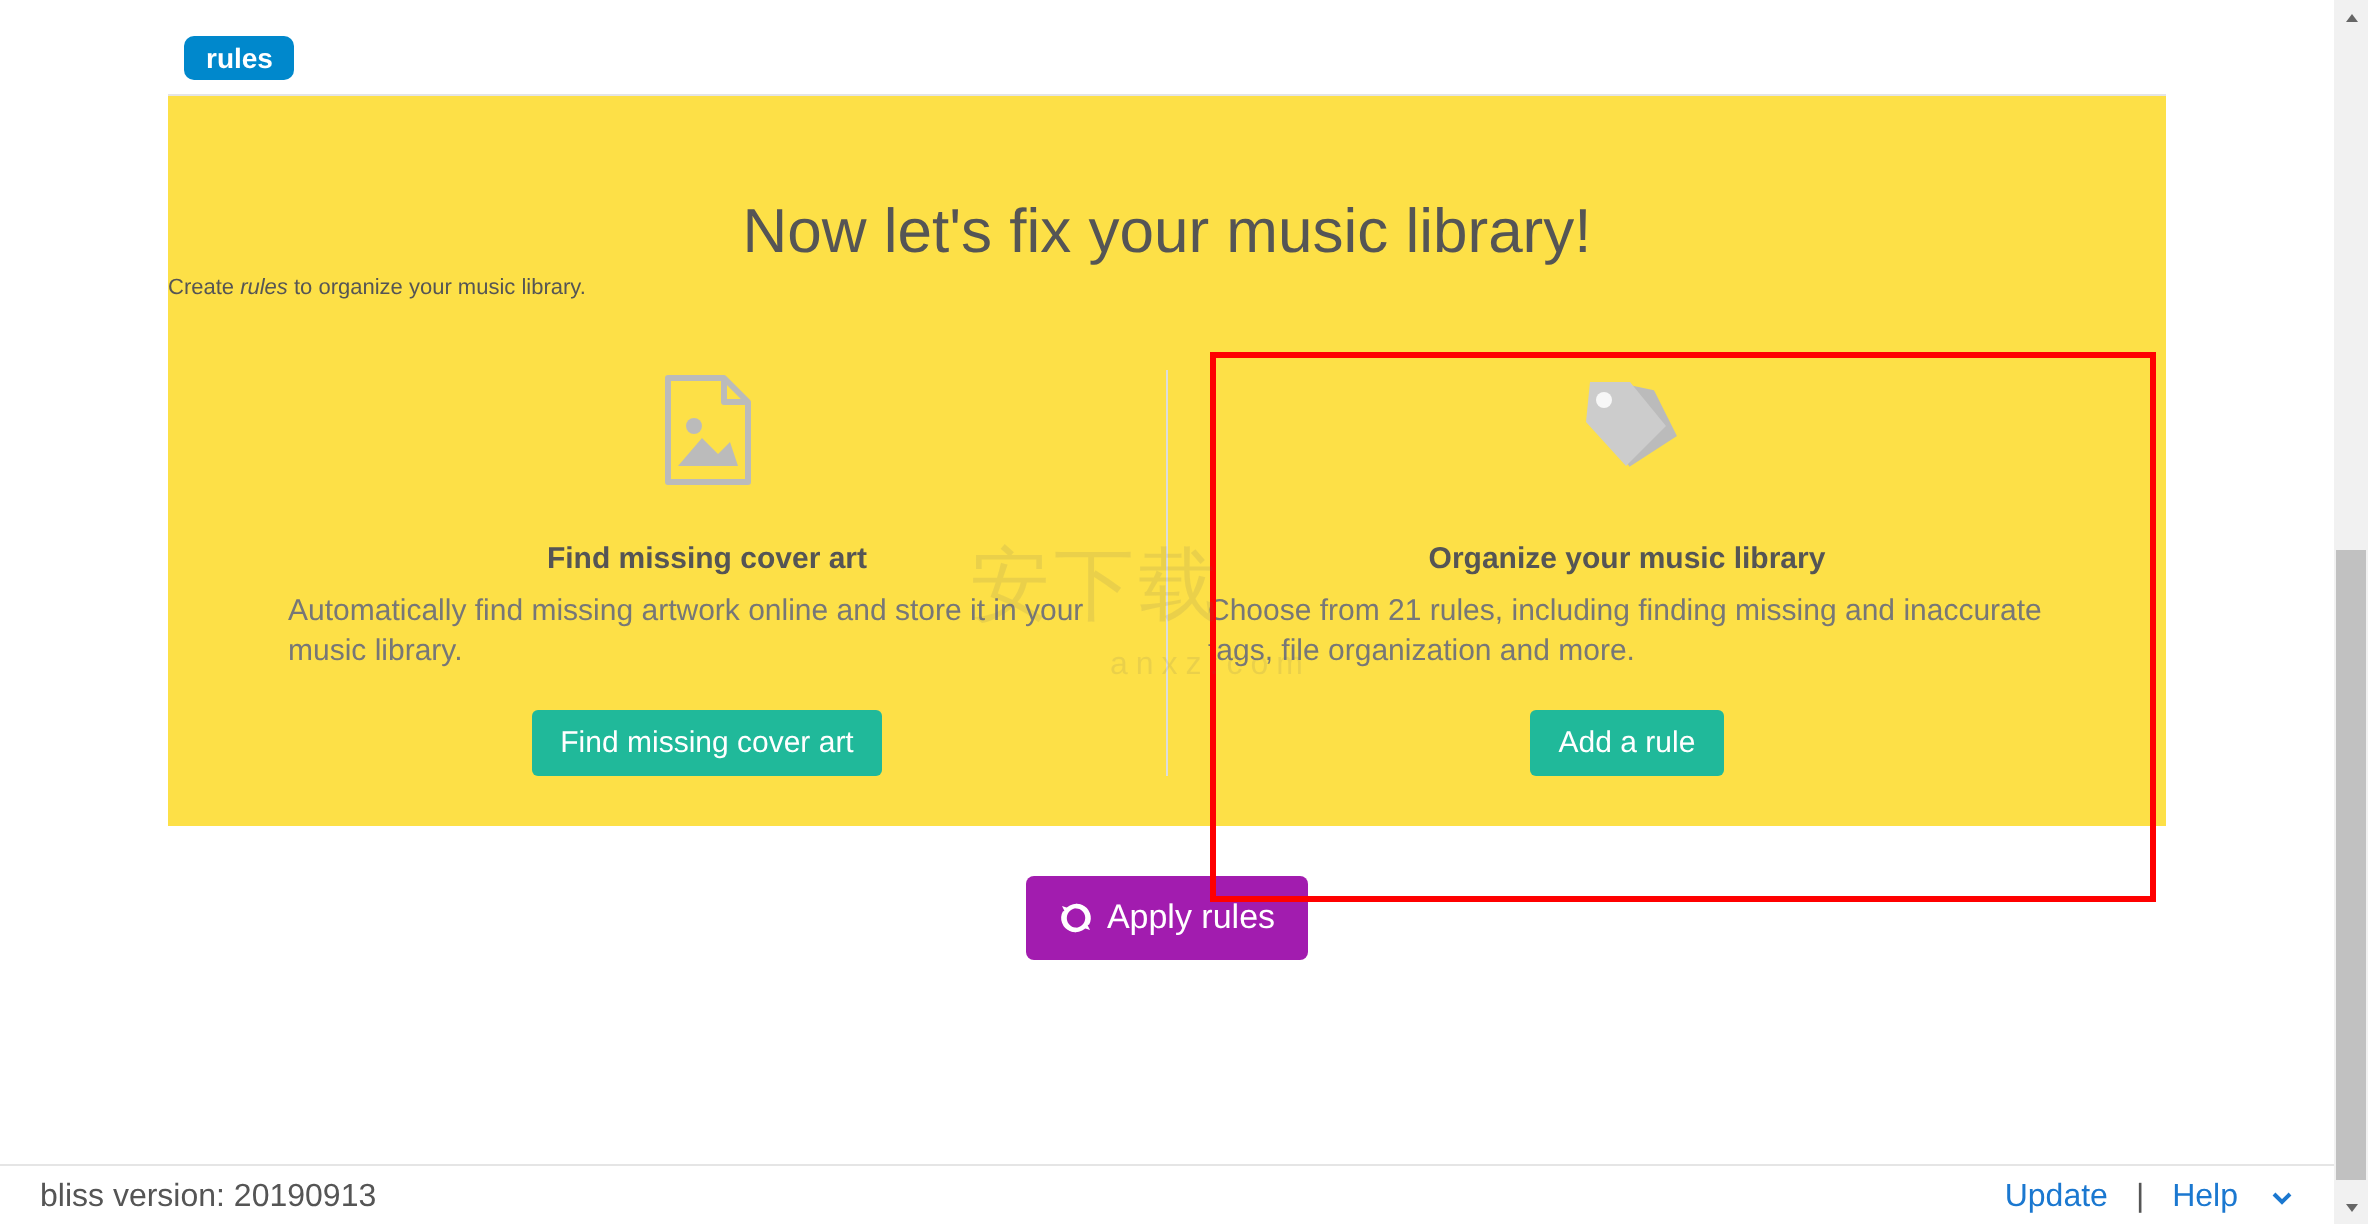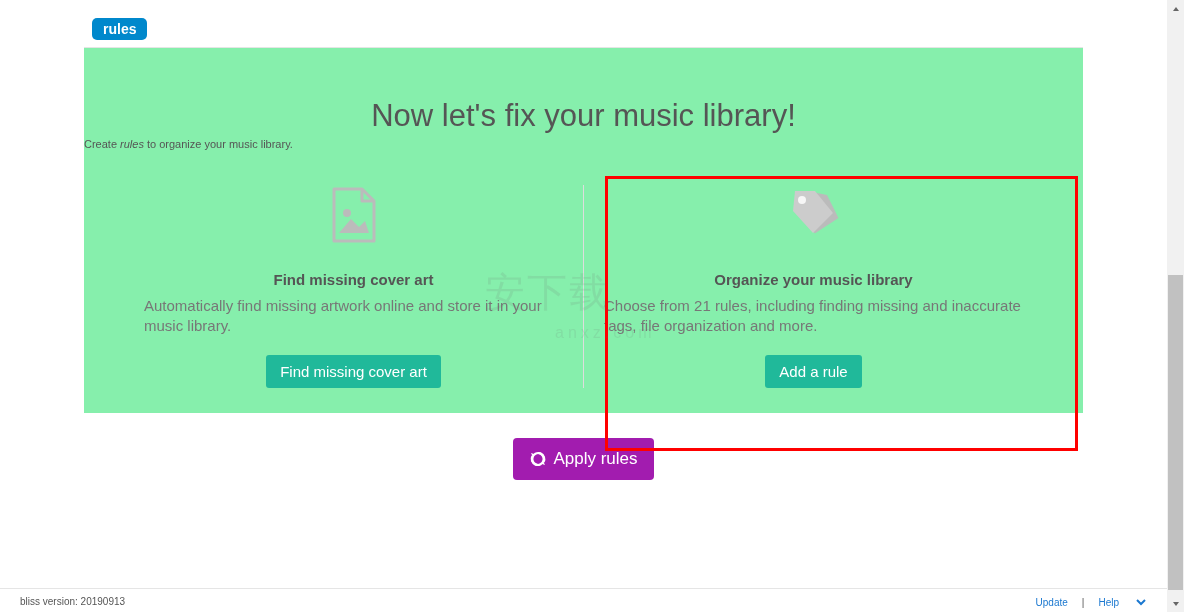--- a/index.html
+++ b/index.html
@@ -59,21 +59,21 @@
       font-weight: bold;
       margin-left: 8px;
       margin-top: 2px;
     }
     .nav-line {
       border-bottom: 1px solid #e5e5e5;
       margin-top: 7px;
       margin-bottom: 0;
     }
     .main-panel {
-      background: #86efac;
+      background: #fde047;
       padding: 50px 0 25px 0;
     }
     .heading {
       text-align: center;
       font-size: 31px;
       font-weight: 300;
       color: #555;
       margin-bottom: 4px;
     }
     .subheading {
@@ -186,21 +186,21 @@
     }
     .footer {
       position: absolute;
       bottom: 0;
       left: 0;
       width: calc(100% - 17px);
       border-top: 1px solid #e5e5e5;
       padding: 7px 20px 4px 20px;
       display: flex;
       justify-content: space-between;
-      font-size: 10px;
+      font-size: 16px;
       color: #555;
       background: #fff;
     }
     .footer-right a {
       color: #1b78d0;
       text-decoration: none;
     }
     .footer-right {
       display: flex;
       align-items: center;

